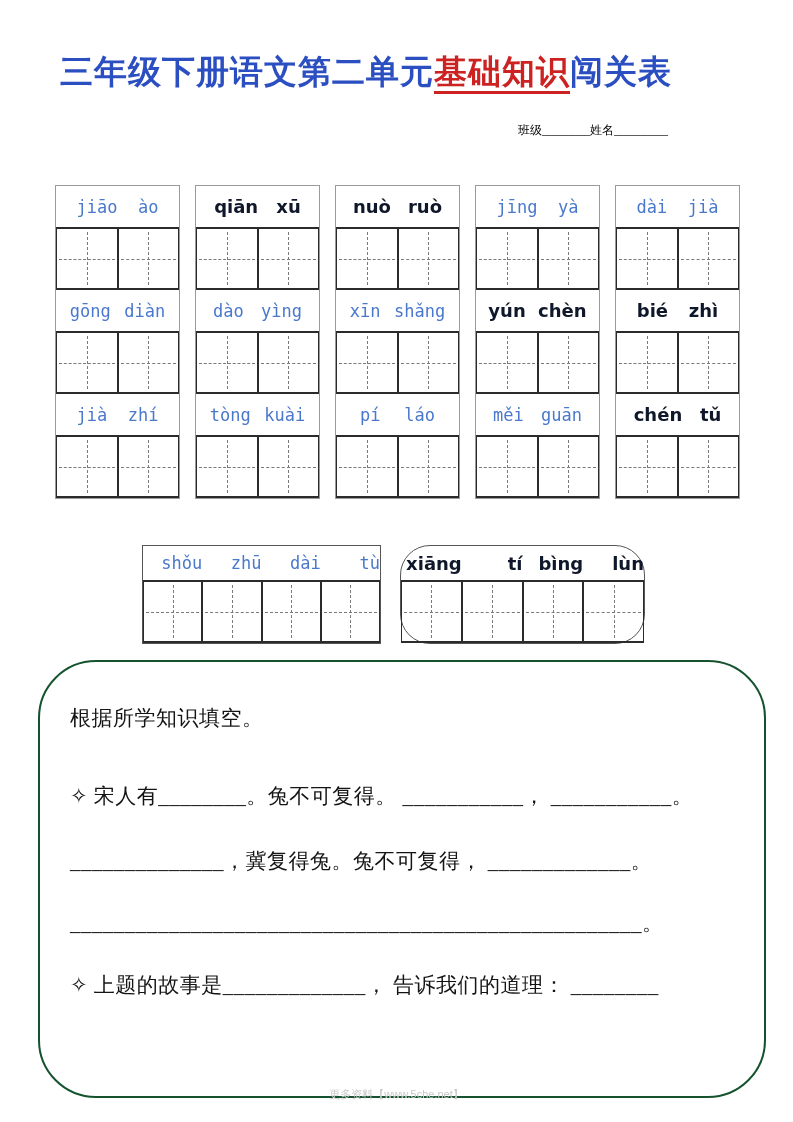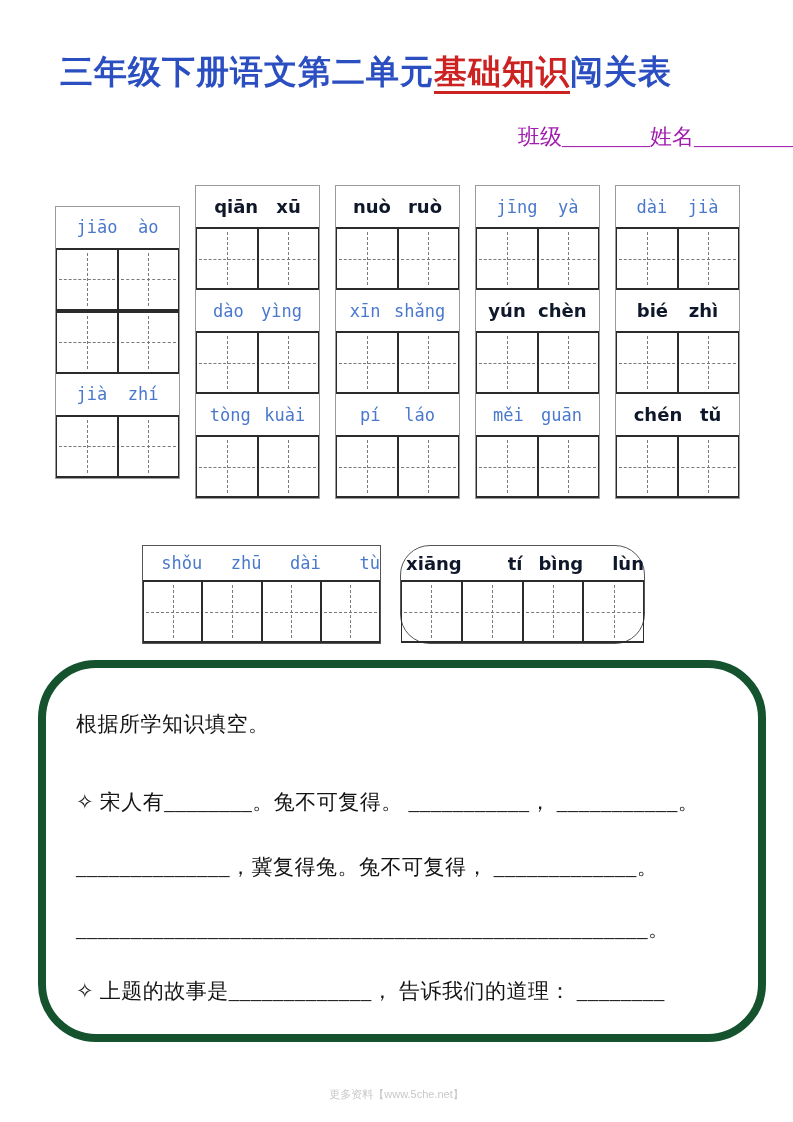--- a/index.html
+++ b/index.html
@@ -14,21 +14,21 @@
   
   .title {
     position: absolute; left: 60px; top: 50px;
     font-size: 33px; font-weight: 700; letter-spacing: 1px;
     white-space: nowrap;
   }
   .title .blue { color: #2b4fc0; }
   .title .red  { color: #cc2222; border-bottom: 3px solid #cc2222; padding-bottom: 1px; }
   .classline {
     position: absolute; left: 518px; top: 122px;
-    font-size: 22px; color: #a21caf; white-space: nowrap;
+    font-size: 12px; color: #000000; white-space: nowrap;
   }
   
   .grid {
     position: absolute; left: 55px; top: 185px;
     display: flex; gap: 15px; align-items: center;
   }
   .pcol {
     width: 125px;
     border: 1px solid #9a9a9a;
     background: #fff;
@@ -62,22 +62,22 @@
     border: 1px solid #555;
     background:#fff;
   }
   .wide-1 { left: 142px; width: 239px; }
   .wide-2 { left: 400px; width: 245px; border-radius: 30px; }
   .wide .prow { height: 34px; }
   .wide .prow span { flex:1; text-align:right; }
   
   .fillbox {
     position: absolute; left: 38px; top: 660px;
-    width: 728px; height: 382px;
-    border: 8px solid #14532d;
+    width: 728px; height: 438px;
+    border: 2px solid #14532d;
     border-radius: 58px;
     padding: 42px 34px 0 30px;
   }
   .fillbox p {
     font-size: 21px; line-height: 28px; color: #141414;
     letter-spacing: 0.5px; white-space: nowrap;
   }
   p.fline:nth-of-type(2) { margin-top: 50px; }
   p.fline:nth-of-type(3) { margin-top: 37px; }
   p.fline:nth-of-type(4) { margin-top: 34px; }
@@ -109,20 +109,24 @@
         </div>
         <div class="brow">
           <div class="cell">
             <div class="vdash"></div>
             <div class="hdash"></div>
           </div>
           <div class="cell">
             <div class="vdash"></div>
             <div class="hdash"></div>
           </div>
+        </div>
+        <div class="prow">
+          <span>gōng</span>
+          <span>diàn</span>
         </div>
         <div class="brow">
           <div class="cell">
             <div class="vdash"></div>
             <div class="hdash"></div>
           </div>
           <div class="cell">
             <div class="vdash"></div>
             <div class="hdash"></div>
           </div>

